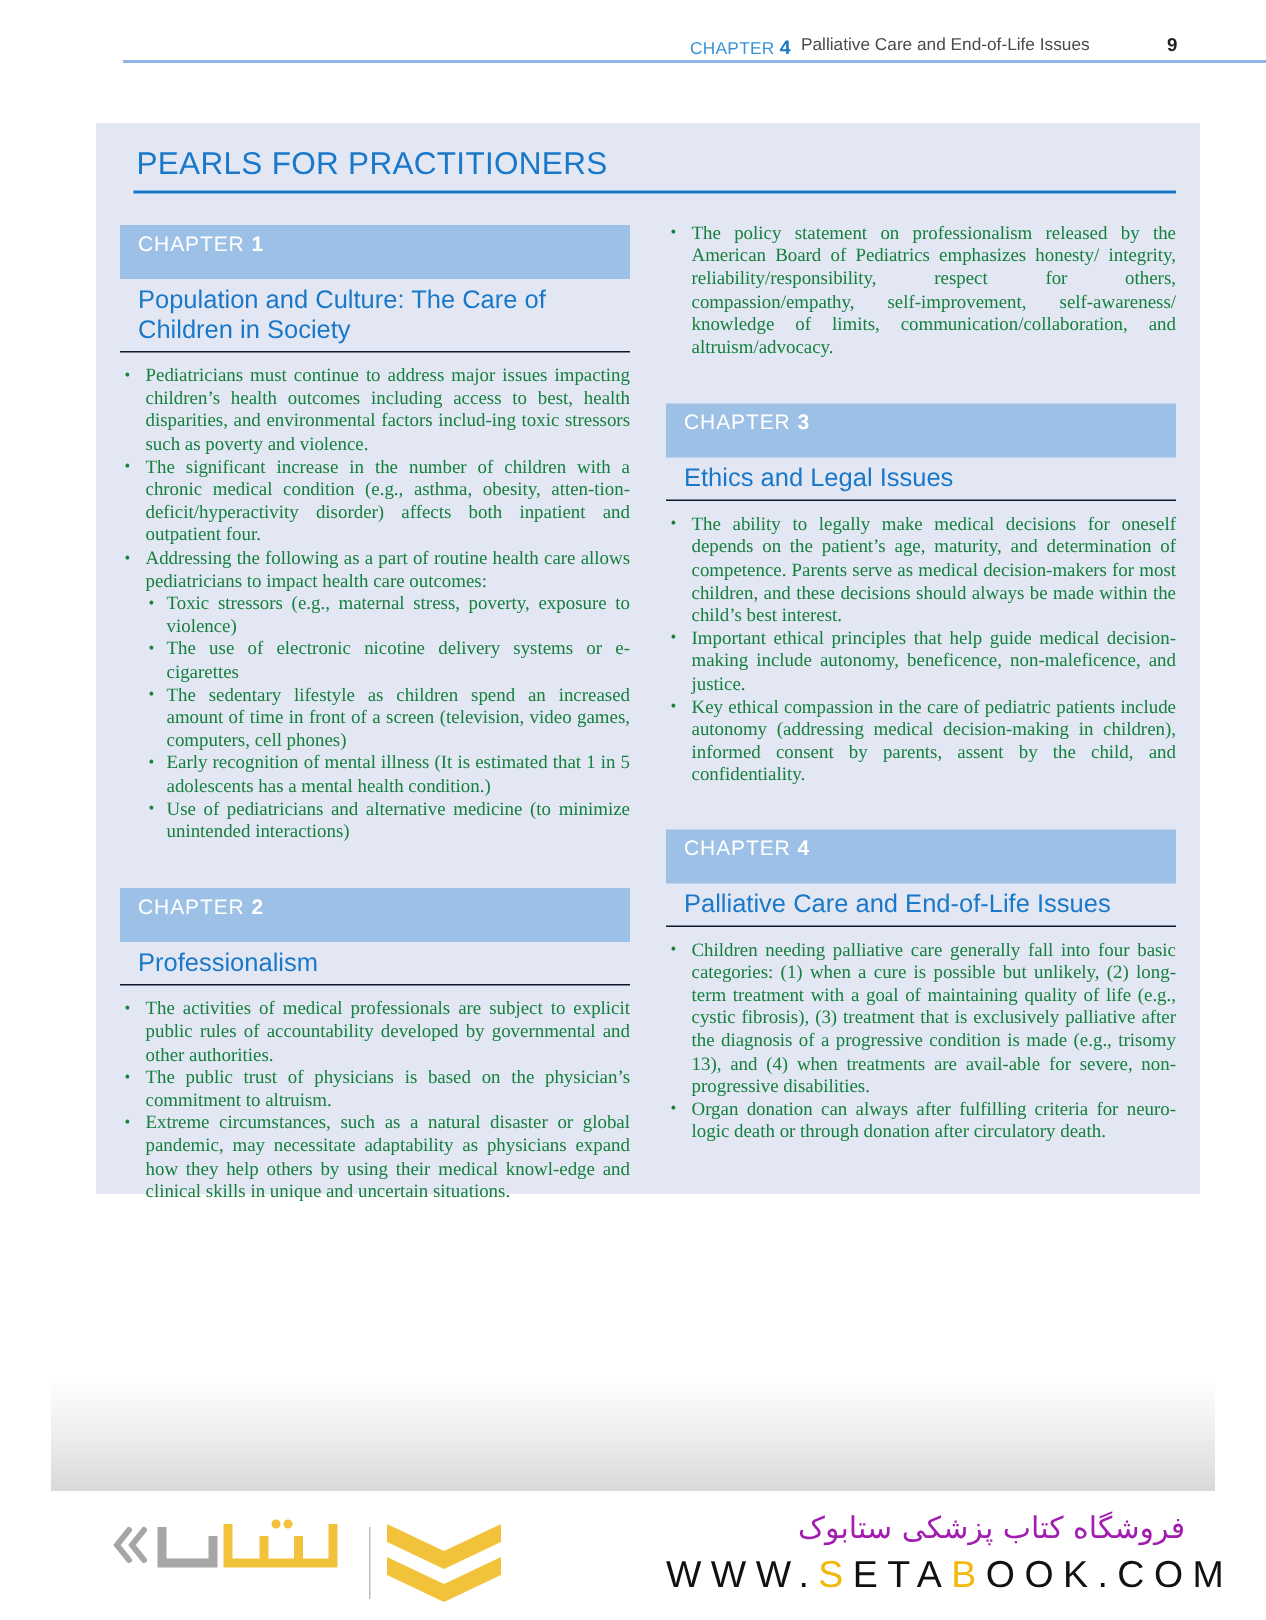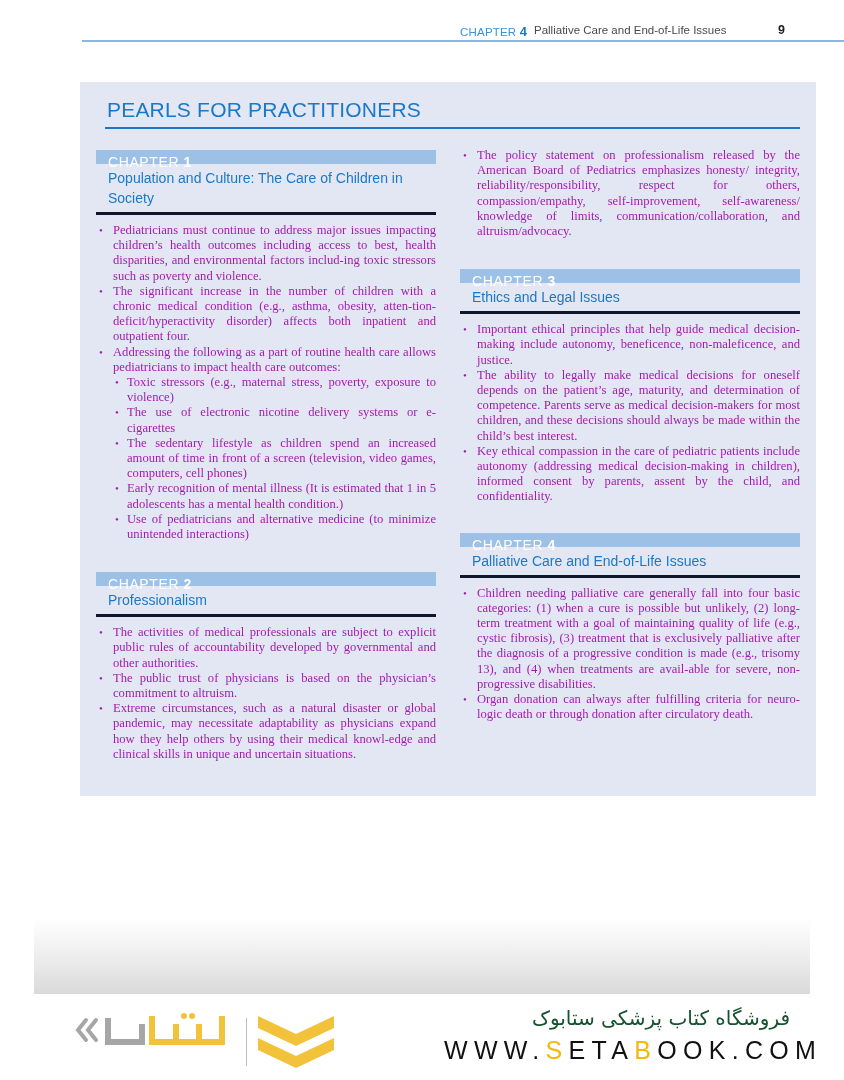--- a/index.html
+++ b/index.html
@@ -18,50 +18,50 @@
     .running-head .rh-title {
       position: absolute; left: 452px; top: 4px;
       font-family: "Liberation Sans", sans-serif; font-size: 11.5px; color: #4a4a4a;
     }
     .running-head .rh-page {
       position: absolute; left: 696px; top: 3px;
       font-family: "Liberation Sans", sans-serif; font-size: 12.5px; font-weight: bold; color: #231f20;
     }
 
     .pearls-box {
-      position: absolute; left: 80px; top: 82px; width: 736px; height: 714px;
+      position: absolute; left: 64px; top: 82px; width: 736px; height: 714px;
       background: #e3e7f4;
     }
     .pearls-title {
       position: absolute; left: 27px; top: 16px;
       font-family: "Liberation Sans", sans-serif; font-size: 21px; color: #1a78c9; letter-spacing: 0.2px;
     }
     .pearls-rule {
       position: absolute; left: 25px; top: 45px; width: 695px; height: 2px; background: #1a78c9;
     }
 
     .col { position: absolute; width: 340px; }
     .col-left { left: 16px; top: 68px; }
     .col-right { left: 380px; top: 66px; }
 
     .chapter-band {
-      height: 14px; background: #9dc0e6; padding-left: 12px;
+      height: 36px; background: #9dc0e6; padding-left: 12px;
       font-family: "Liberation Sans", sans-serif; font-size: 14px; color: #ffffff;
       line-height: 25px; letter-spacing: 0.6px;
     }
     .chapter-band b { font-weight: bold; }
     .chapter-title {
       padding: 4px 0 4px 12px;
-      font-family: "Liberation Sans", sans-serif; font-size: 14px; color: #1a78c9; line-height: 20px;
-      border-bottom: 3px solid #0f172a;
+      font-family: "Liberation Sans", sans-serif; font-size: 17px; color: #1a78c9; line-height: 20px;
+      border-bottom: 1px solid #0f172a;
     }
     ul.pearls { list-style: none; margin-top: 8px; }
     ul.pearls > li {
       position: relative; padding-left: 17px;
-      font-size: 12.6px; line-height: 15.2px; text-align: justify; color: #a21caf;
+      font-size: 12.6px; line-height: 15.2px; text-align: justify; color: #15803d;
     }
     ul.pearls > li::before {
       content: "•"; position: absolute; left: 3px; top: 0; font-size: 11px;
     }
     ul.sub { list-style: none; }
     ul.sub > li { position: relative; padding-left: 14px; text-align: justify; }
     ul.sub > li::before { content: "•"; position: absolute; left: 2px; top: 0; font-size: 11px; }
 
     .section { margin-bottom: 0; }
     .gap-large { height: 30px; }
@@ -81,21 +81,21 @@
       position: absolute; left: 92px; top: 56px; font-size: 12px; color: #9a9a9a;
       font-family: "DejaVu Sans", sans-serif;
       margin-top: 34px;
     }
     .logo-divider {
       position: absolute; left: 246px; top: 24px; width: 1px; height: 48px; background: #bdbdbd;
     }
     .logo-chevron { position: absolute; left: 256px; top: 18px; width: 80px; height: 58px; }
     .store-name {
       position: absolute; left: 520px; top: 12px; width: 270px; text-align: right;
-      font-family: "DejaVu Sans", sans-serif; font-size: 20px; color: #14532d; direction: rtl;
+      font-family: "DejaVu Sans", sans-serif; font-size: 20px; color: #a21caf; direction: rtl;
     }
     .store-url {
       position: absolute; left: 444px; top: 42px;
       font-family: "Liberation Sans", sans-serif; font-size: 25px; letter-spacing: 6.3px; color: #111111;
     }
     .store-url .hl { color: #f2b90c; }
   </style>
 </head>
 <body>
 
@@ -146,22 +146,22 @@
     <ul class="pearls" style="margin-top:0">
       <li>The policy statement on professionalism released by the American Board of Pediatrics emphasizes honesty/ integrity, reliability/responsibility, respect for others, compassion/empathy, self-improvement, self-awareness/ knowledge of limits, communication/collaboration, and altruism/advocacy.</li>
     </ul>
 
     <div class="gap-large"></div>
 
     <div class="section">
       <div class="chapter-band"><span>CHAPTER</span> <b>3</b></div>
       <div class="chapter-title">Ethics and Legal Issues</div>
       <ul class="pearls">
+        <li>The ability to legally make medical decisions for oneself depends on the patient’s age, maturity, and determination of competence. Parents serve as medical decision-makers for most children, and these decisions should always be made within the child’s best interest.</li>
         <li>Important ethical principles that help guide medical decision-making include autonomy, beneficence, non-maleficence, and justice.</li>
-        <li>The ability to legally make medical decisions for oneself depends on the patient’s age, maturity, and determination of competence. Parents serve as medical decision-makers for most children, and these decisions should always be made within the child’s best interest.</li>
         <li>Key ethical compassion in the care of pediatric patients include autonomy (addressing medical decision-making in children), informed consent by parents, assent by the child, and confidentiality.</li>
       </ul>
     </div>
 
     <div class="gap-med"></div>
 
     <div class="section">
       <div class="chapter-band"><span>CHAPTER</span> <b>4</b></div>
       <div class="chapter-title">Palliative Care and End-of-Life Issues</div>
       <ul class="pearls">

